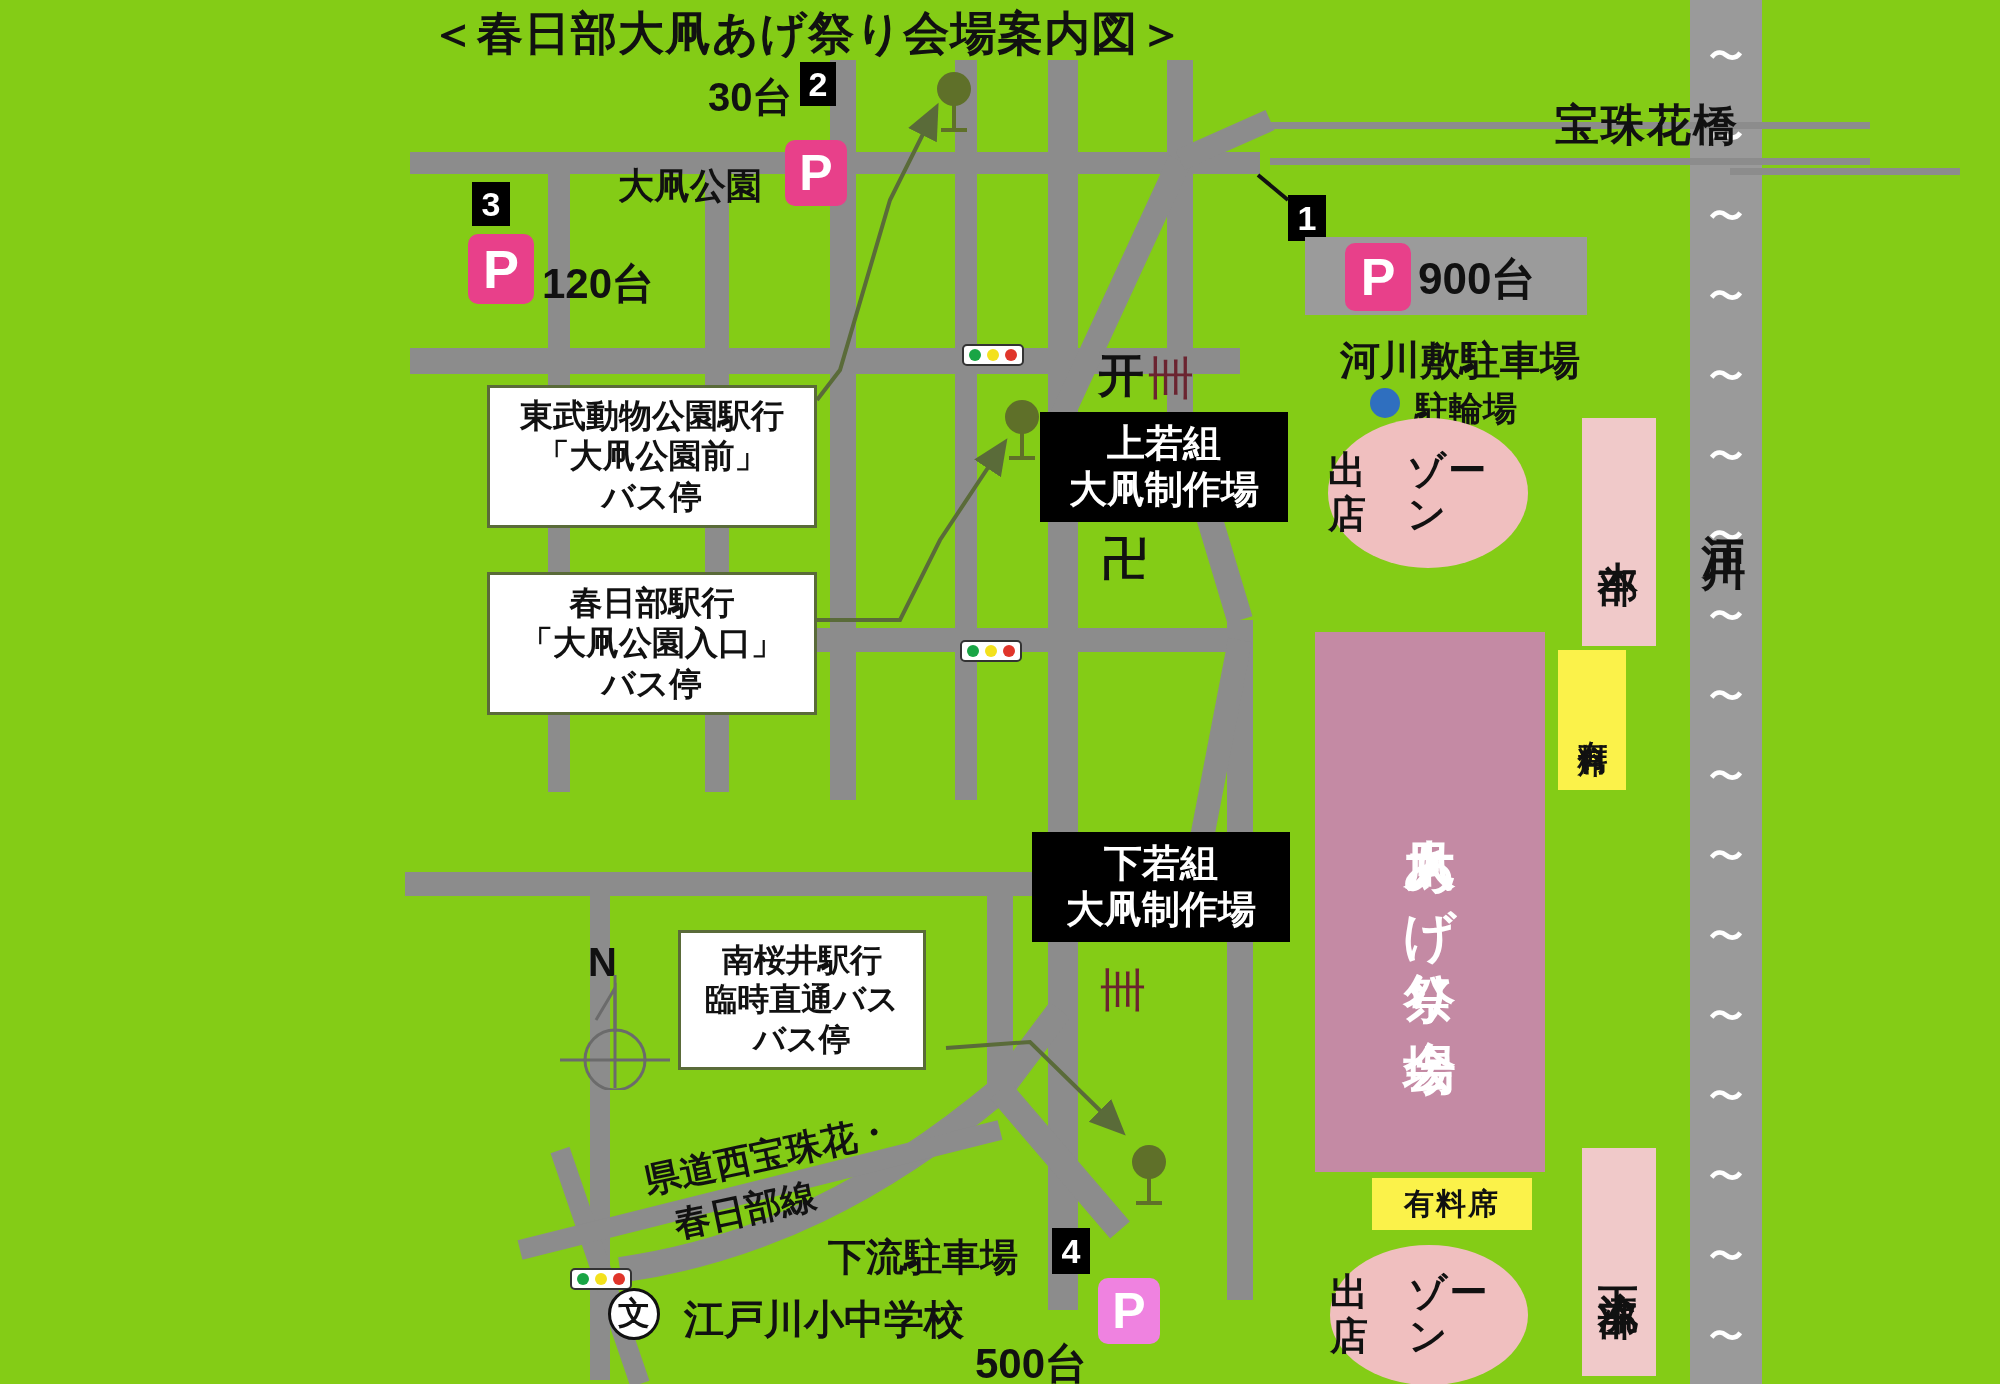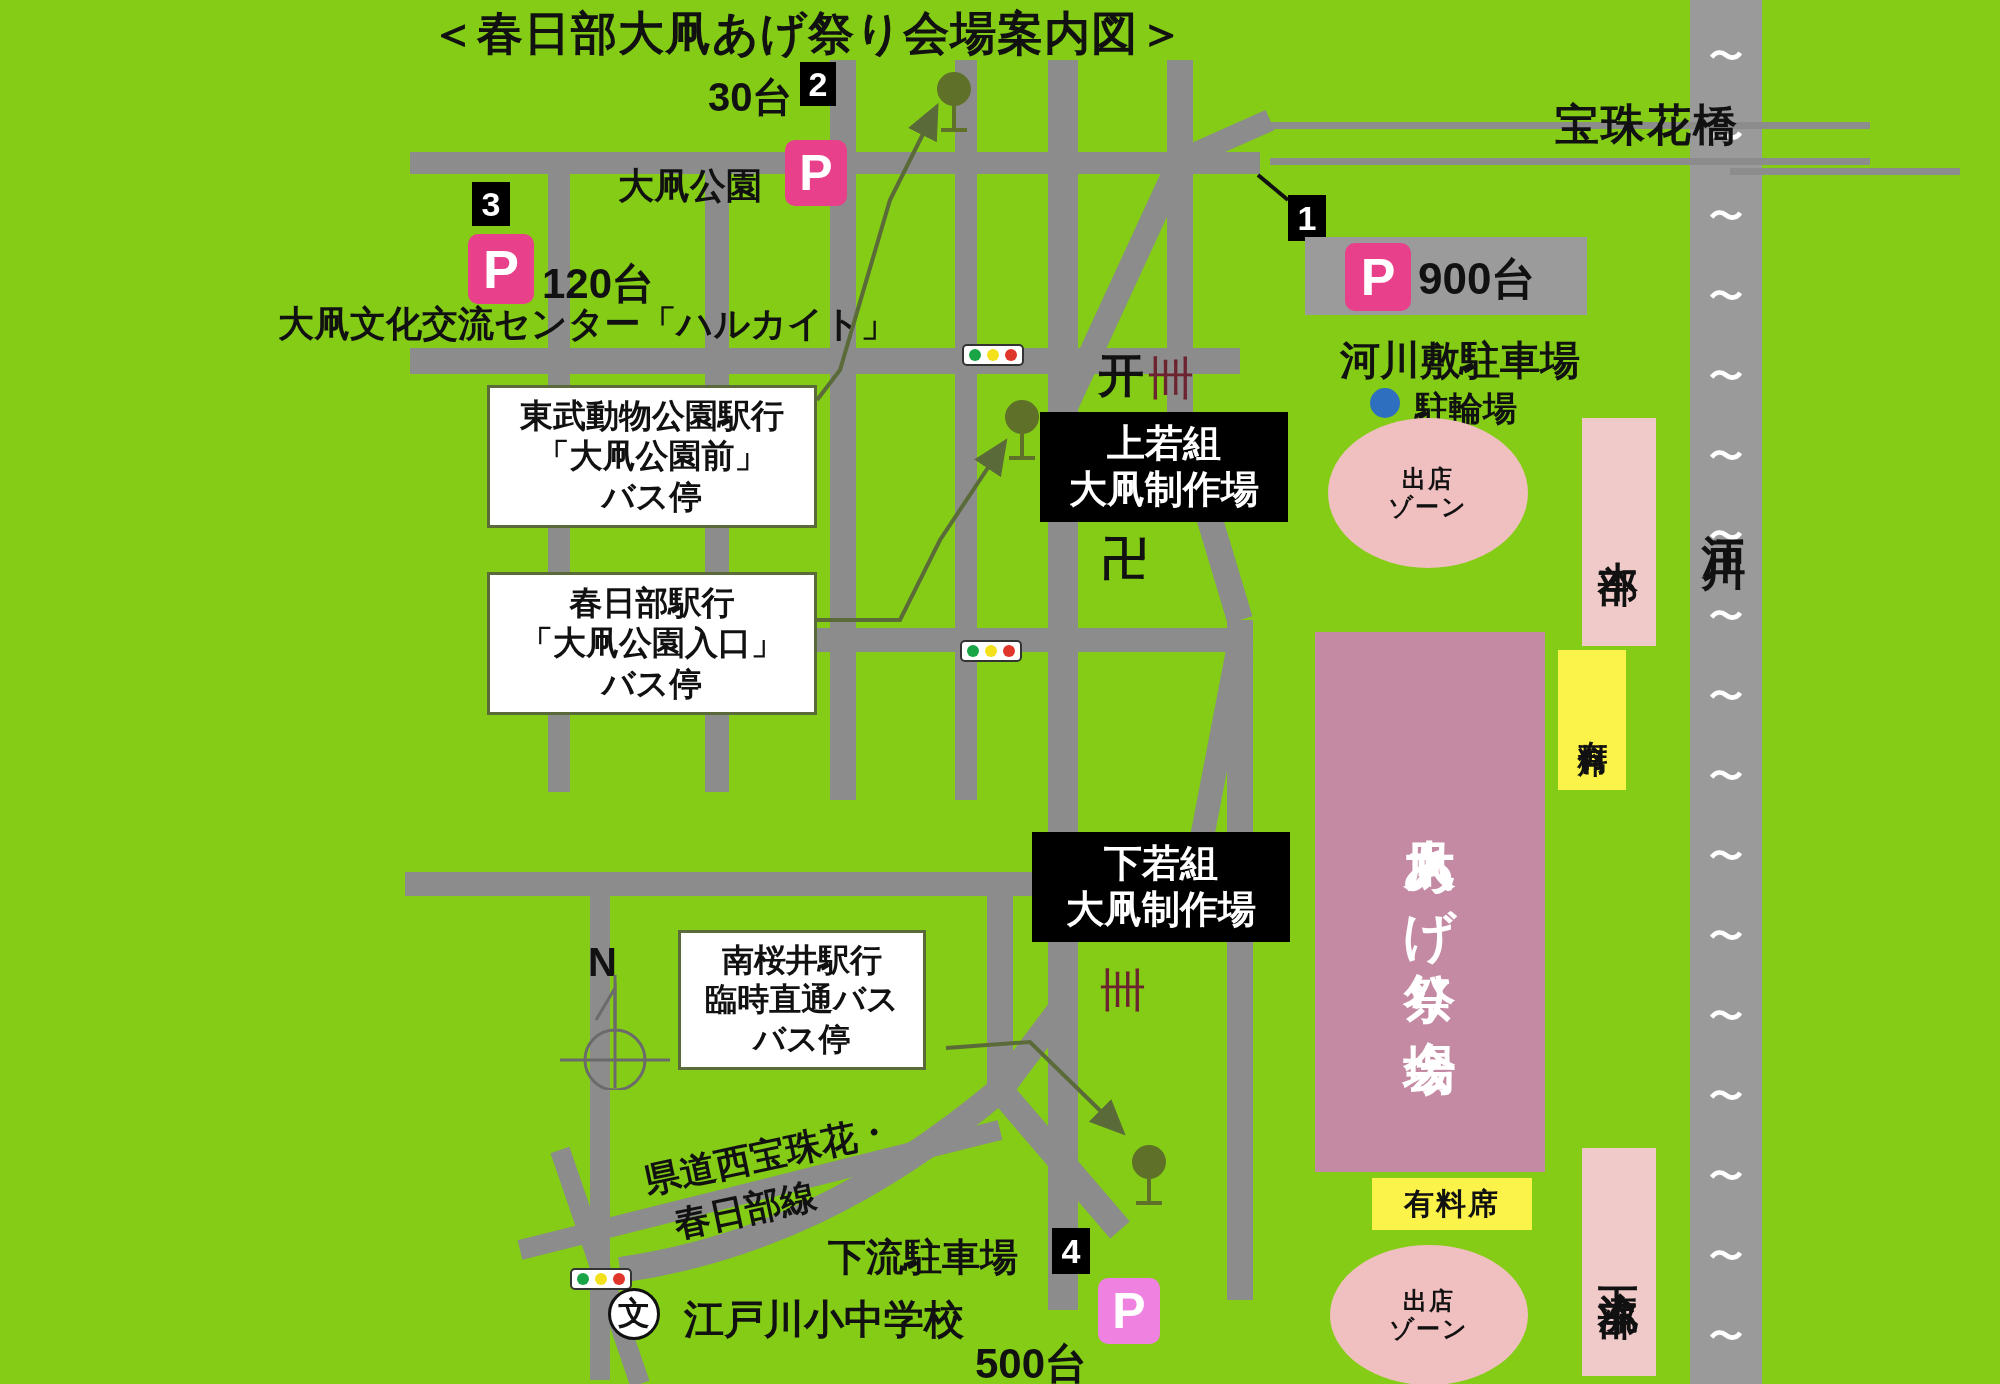--- a/index.html
+++ b/index.html
@@ -84,22 +84,22 @@
   }
 
   
   .yellow{background:#fbf24a;display:flex;align-items:center;justify-content:center;color:#111;font-weight:bold;}
   .yellow.vert .vtext{writing-mode:vertical-rl;text-orientation:upright;font-size:30px;letter-spacing:2px;}
   .yellow.horiz{font-size:30px;letter-spacing:2px;}
 
   
   .zone{
     background:#f0bfbf;border-radius:50%;
-    display:flex;flex-direction:column;align-items:center;justify-content:center;
-    color:#111;font-weight:bold;font-size:24px;line-height:1.15;letter-spacing:2px;
+    display:flex;flex-direction:row;align-items:center;justify-content:center;
+    color:#111;font-weight:bold;font-size:38px;line-height:1.15;letter-spacing:2px;
   }
 
   
   .tlight{
     background:#fff;border:2px solid #333;border-radius:5px;
     display:flex;align-items:center;justify-content:space-around;padding:0 2px;
   }
   .tlight i{display:block;width:12px;height:12px;border-radius:50%;}
   .tl-g{background:#19a545;}
   .tl-y{background:#f3e11c;}
@@ -206,21 +206,20 @@
   <div class="ab maptext" style="left:1508px;top:96px;font-size:44px;letter-spacing:2px;margin-left:47px;">宝珠花橋</div>
 
   <div class="ab maptext" style="left:708px;top:70px;font-size:40px;">30台</div>
   <div class="ab numbadge" style="left:800px;top:62px;width:36px;height:44px;font-size:34px;">2</div>
   <div class="ab maptext" style="left:618px;top:162px;font-size:36px;">大凧公園</div>
   <div class="ab psign" style="left:785px;top:140px;width:62px;height:66px;font-size:50px;">P</div>
 
   <div class="ab numbadge" style="left:472px;top:182px;width:38px;height:44px;font-size:34px;">3</div>
   <div class="ab psign" style="left:468px;top:234px;width:66px;height:70px;font-size:54px;">P</div>
   <div class="ab maptext" style="left:542px;top:256px;font-size:42px;">120台</div>
-  <div class="ab maptext" style="left:278px;top:300px;font-size:36px;letter-spacing:0px;">大凧文化交流センター「ハルカイト」</div>
 
   <div class="ab numbadge" style="left:1288px;top:195px;width:38px;height:46px;font-size:34px;">1</div>
   <div class="ab" id="p900wrap" style="left:1305px;top:237px;width:282px;height:78px;"></div>
   <div class="ab psign" style="left:1345px;top:243px;width:66px;height:68px;font-size:52px;">P</div>
   <div class="ab maptext" style="left:1418px;top:250px;font-size:44px;">900台</div>
   <div class="ab maptext" style="left:1340px;top:333px;font-size:40px;">河川敷駐車場</div>
 
   <div class="ab bluedot" style="left:1370px;top:388px;width:30px;height:30px;"></div>
   <div class="ab maptext" style="left:1415px;top:386px;font-size:34px;">駐輪場</div>
 

